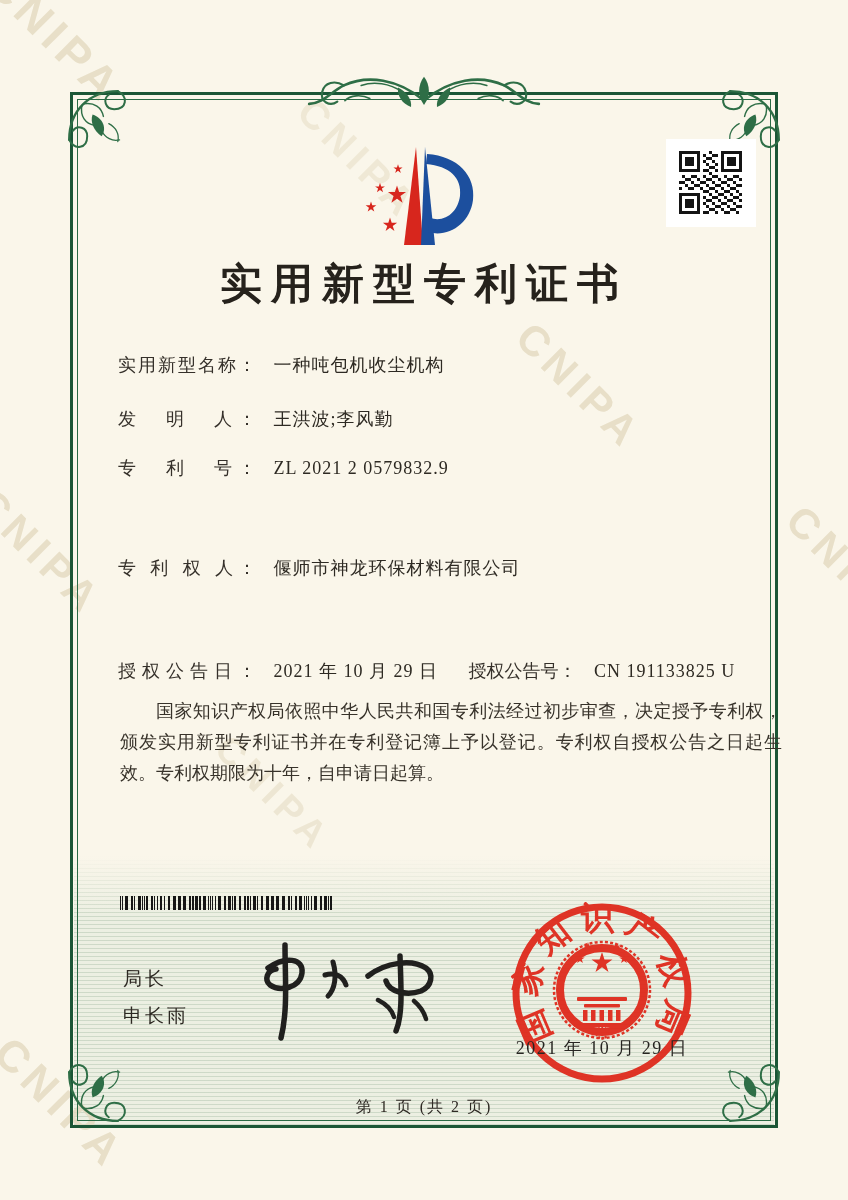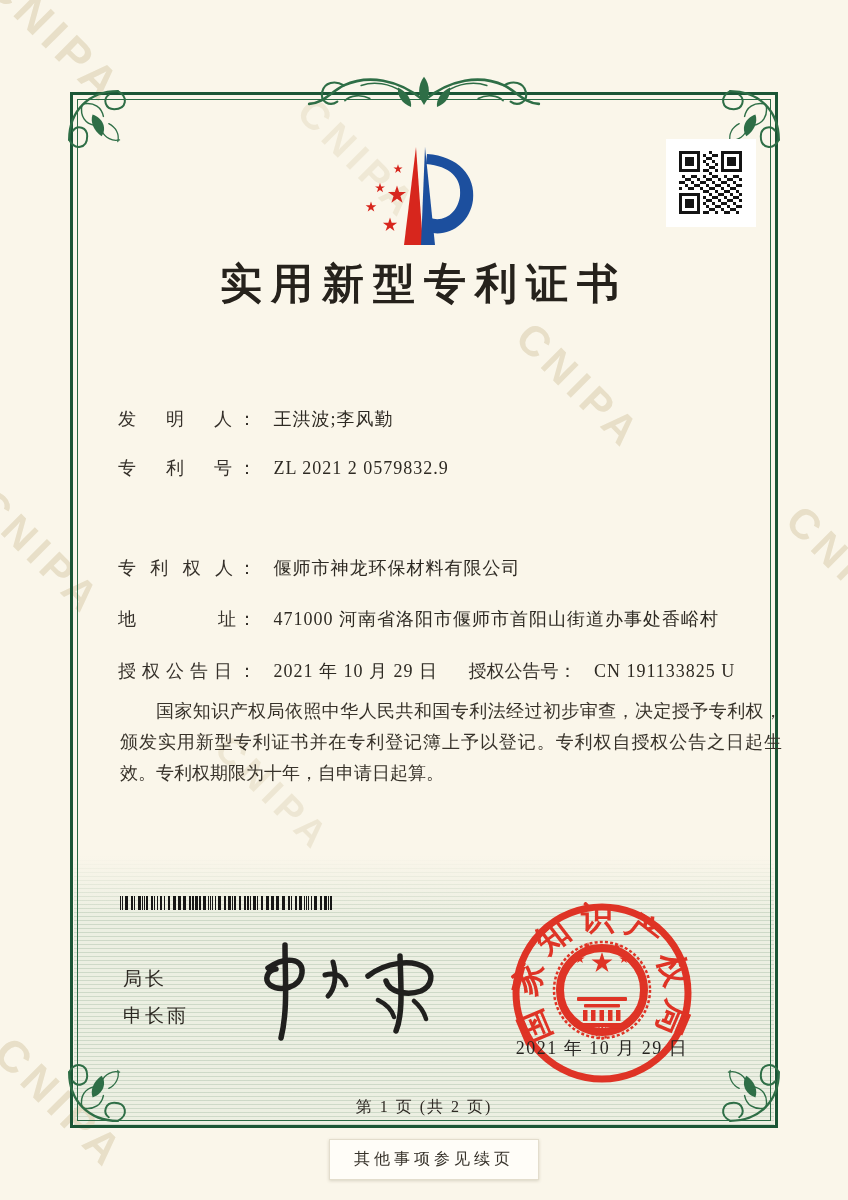--- a/index.html
+++ b/index.html
@@ -353,35 +353,35 @@
         <i style="left:27px;top:60px"></i>
         <i style="left:36px;top:60px"></i>
         <i style="left:45px;top:60px"></i>
         <i style="left:48px;top:60px"></i>
         <i style="left:57px;top:60px"></i>
       </div>
   </div>
 
   <div class="title">实用新型专利证书</div>
 
+  <div class="row r1">
+    <span class="lbl">实用新型名称：</span>
+    <span class="val">一种吨包机收尘机构</span>
+  </div>
   <div class="row r2">
     <span class="lbl">发　明　人：</span>
     <span class="val">王洪波;李风勤</span>
   </div>
   <div class="row r3">
     <span class="lbl">专　利　号：</span>
     <span class="val">ZL 2021 2 0579832.9</span>
   </div>
   <div class="row r5">
     <span class="lbl">专 利 权 人：</span>
     <span class="val">偃师市神龙环保材料有限公司</span>
-  </div>
-  <div class="row r6">
-    <span class="lbl">地　　　　址：</span>
-    <span class="val">471000 河南省洛阳市偃师市首阳山街道办事处香峪村</span>
   </div>
   <div class="row r7">
     <span class="lbl">授权公告日：</span>
     <span class="val">2021 年 10 月 29 日</span>
     <span class="lbl2">授权公告号：</span>
     <span class="val">CN 191133825 U</span>
   </div>
 
   <div class="body-text">
     <p>国家知识产权局依照中华人民共和国专利法经过初步审查，决定授予专利权，颁发实用新型专利证书并在专利登记簿上予以登记。专利权自授权公告之日起生效。专利权期限为十年，自申请日起算。</p>
@@ -482,15 +482,14 @@
       <rect x="97" y="108" width="4.5" height="11"></rect>
       <rect x="105" y="108" width="4.5" height="11"></rect>
       <rect x="63" y="121" width="56" height="4" rx="1"></rect>
       <circle cx="91" cy="131" r="5.5" fill="none" stroke="#df2a1c" stroke-width="2.5" stroke-dasharray="2 1.5"></circle>
     </g>
     <text x="91" y="152" text-anchor="middle" font-size="18" letter-spacing="1.5" fill="#1d1b18" font-family="'Liberation Serif',serif">2021 年 10 月 29 日</text>
   </svg>
 
   <div class="page-num">第 1 页 (共 2 页)</div>
 
-  <div class="cont-note">其他事项参见续页</div>
 
 </div>
 
 </body></html>

